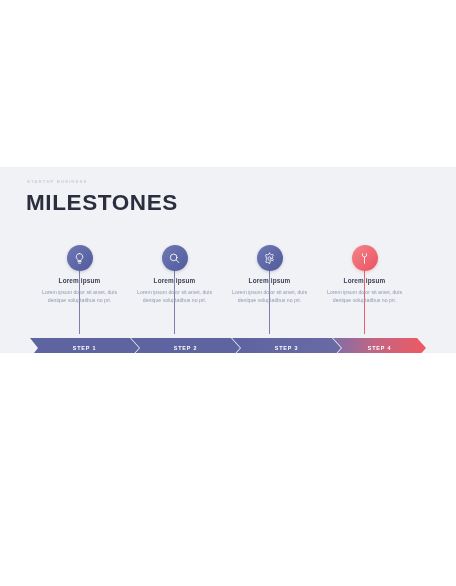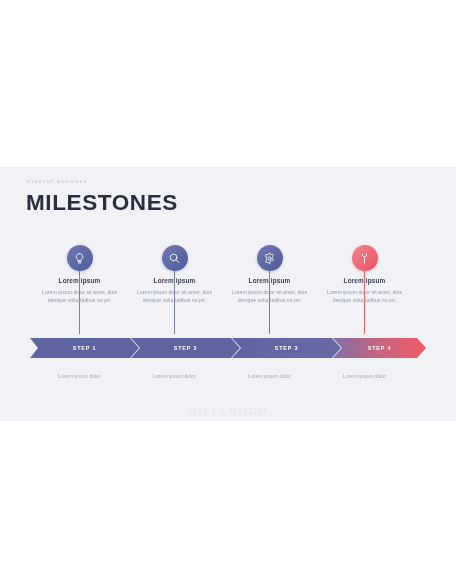--- a/index.html
+++ b/index.html
@@ -14,21 +14,21 @@
     overflow: hidden;
     position: relative;
   }
 
   
   .slide {
     position: absolute;
     left: 0;
     top: 167px;
     width: 456px;
-    height: 254px;
+    height: 186px;
     background: #f1f2f6;
     overflow: hidden;
   }
 
   
   .eyebrow {
     position: absolute;
     left: 27px;
     top: 12px;
     font-size: 4.2px;

